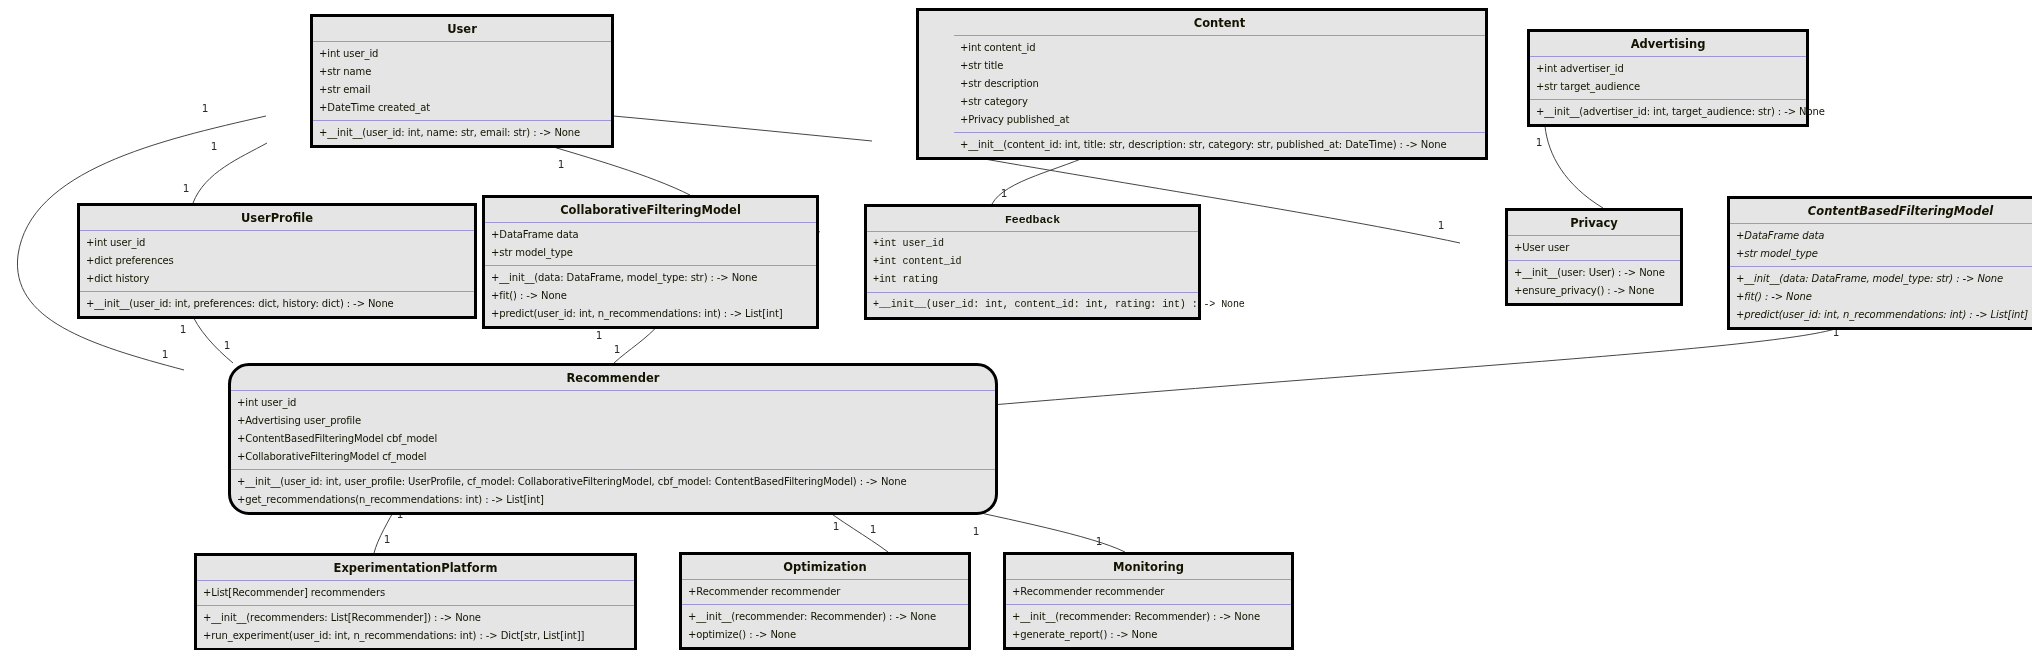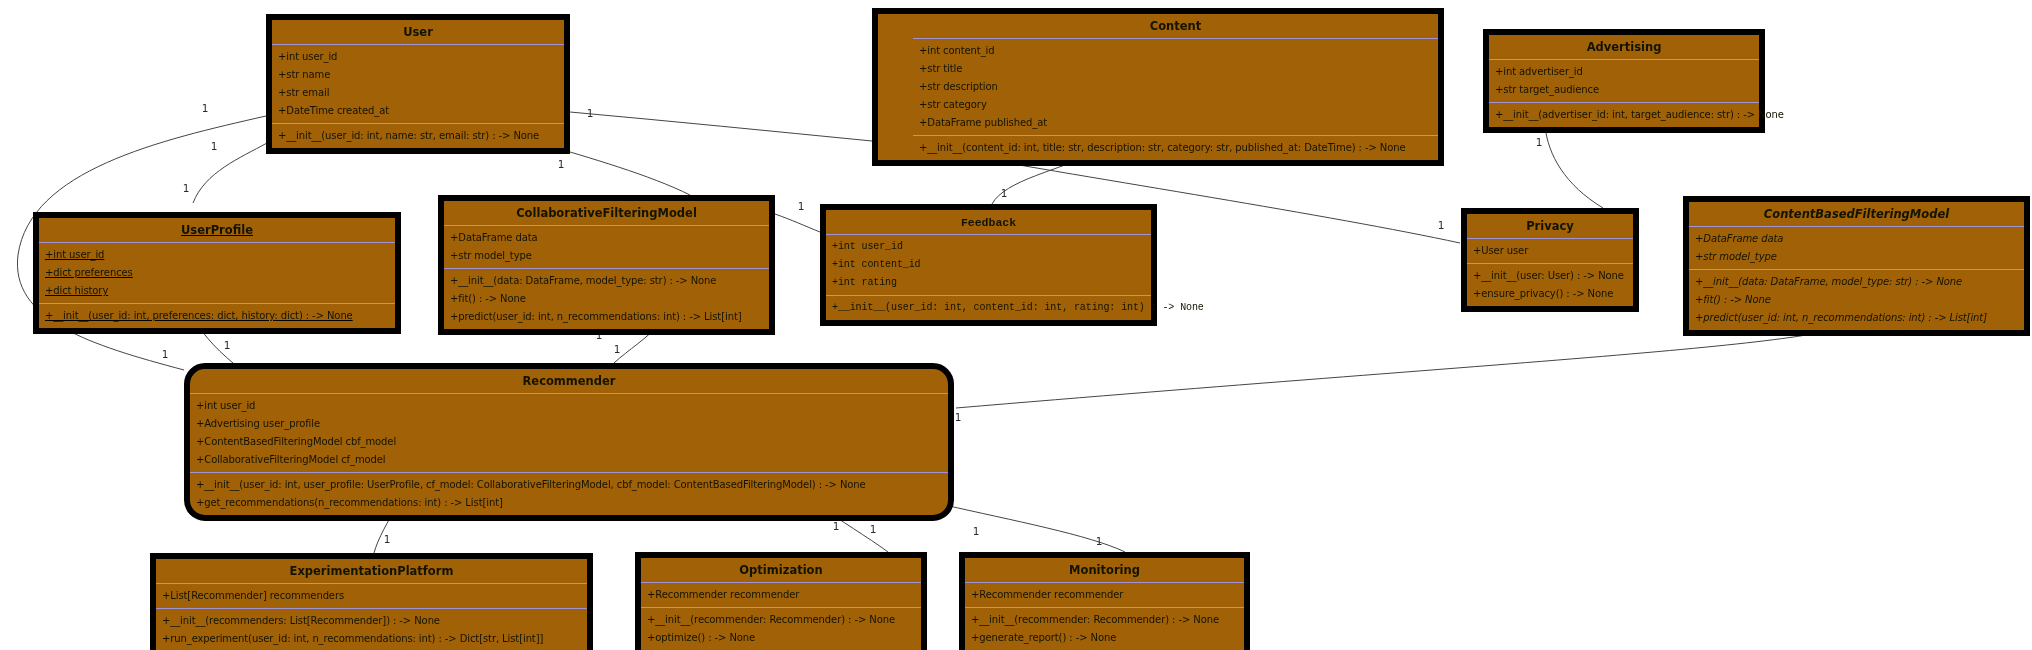--- a/index.html
+++ b/index.html
@@ -8,24 +8,25 @@
     width:2032px;height:650px;
     background:#ffffff;
     font-family:"DejaVu Sans","Liberation Sans",sans-serif;
     overflow:hidden;
   }
   #edge-layer{position:absolute;left:0;top:0;width:2032px;height:650px;}
   .edge-path{fill:none;stroke:#454545;stroke-width:1px;}
   .mult-label{font-size:10.5px;fill:#2a2a2a;font-family:"DejaVu Sans","Liberation Sans",sans-serif;}
   .class-box{
     position:absolute;
-    background:#a16207;
-    border:6px solid #000000;
+    background:#e5e5e5;
+    border:3px solid #000000;
     box-sizing:border-box;
     box-shadow:0 0 0 0 transparent;
+    margin-left:44px;
   }
   .class-title{
     font-size:11.5px;
     font-weight:bold;
     color:#131300;
     text-align:center;
     padding:4px 6px 3px 6px;
     line-height:17px;
     white-space:nowrap;
   }
@@ -96,37 +97,37 @@
         <div class="class-member">+__init__(user_id: int, name: str, email: str) : -&gt; None</div>
       </div>
     </div>
     <div class="class-box" style="left: 872px; top: 8px; width: 572px; padding-left: 35px;">
       <div class="class-title">Content</div>
       <div class="class-section">
         <div class="class-member">+int content_id</div>
         <div class="class-member">+str title</div>
         <div class="class-member">+str description</div>
         <div class="class-member">+str category</div>
-        <div class="class-member">+DataFrame published_at</div>
+        <div class="class-member">+Privacy published_at</div>
       </div>
       <div class="class-section">
         <div class="class-member">+__init__(content_id: int, title: str, description: str, category: str, published_at: DateTime) : -&gt; None</div>
       </div>
     </div>
     <div class="class-box" style="left: 1483px; top: 29px; width: 282px;">
       <div class="class-title">Advertising</div>
       <div class="class-section">
         <div class="class-member">+int advertiser_id</div>
         <div class="class-member">+str target_audience</div>
       </div>
       <div class="class-section">
         <div class="class-member">+__init__(advertiser_id: int, target_audience: str) : -&gt; None</div>
       </div>
     </div>
-    <div class="class-box" style="left: 33px; top: 212px; width: 368px; text-decoration: underline;">
+    <div class="class-box" style="left: 33px; top: 203px; width: 400px;">
       <div class="class-title">UserProfile</div>
       <div class="class-section">
         <div class="class-member">+int user_id</div>
         <div class="class-member">+dict preferences</div>
         <div class="class-member">+dict history</div>
       </div>
       <div class="class-section">
         <div class="class-member">+__init__(user_id: int, preferences: dict, history: dict) : -&gt; None</div>
       </div>
     </div>

